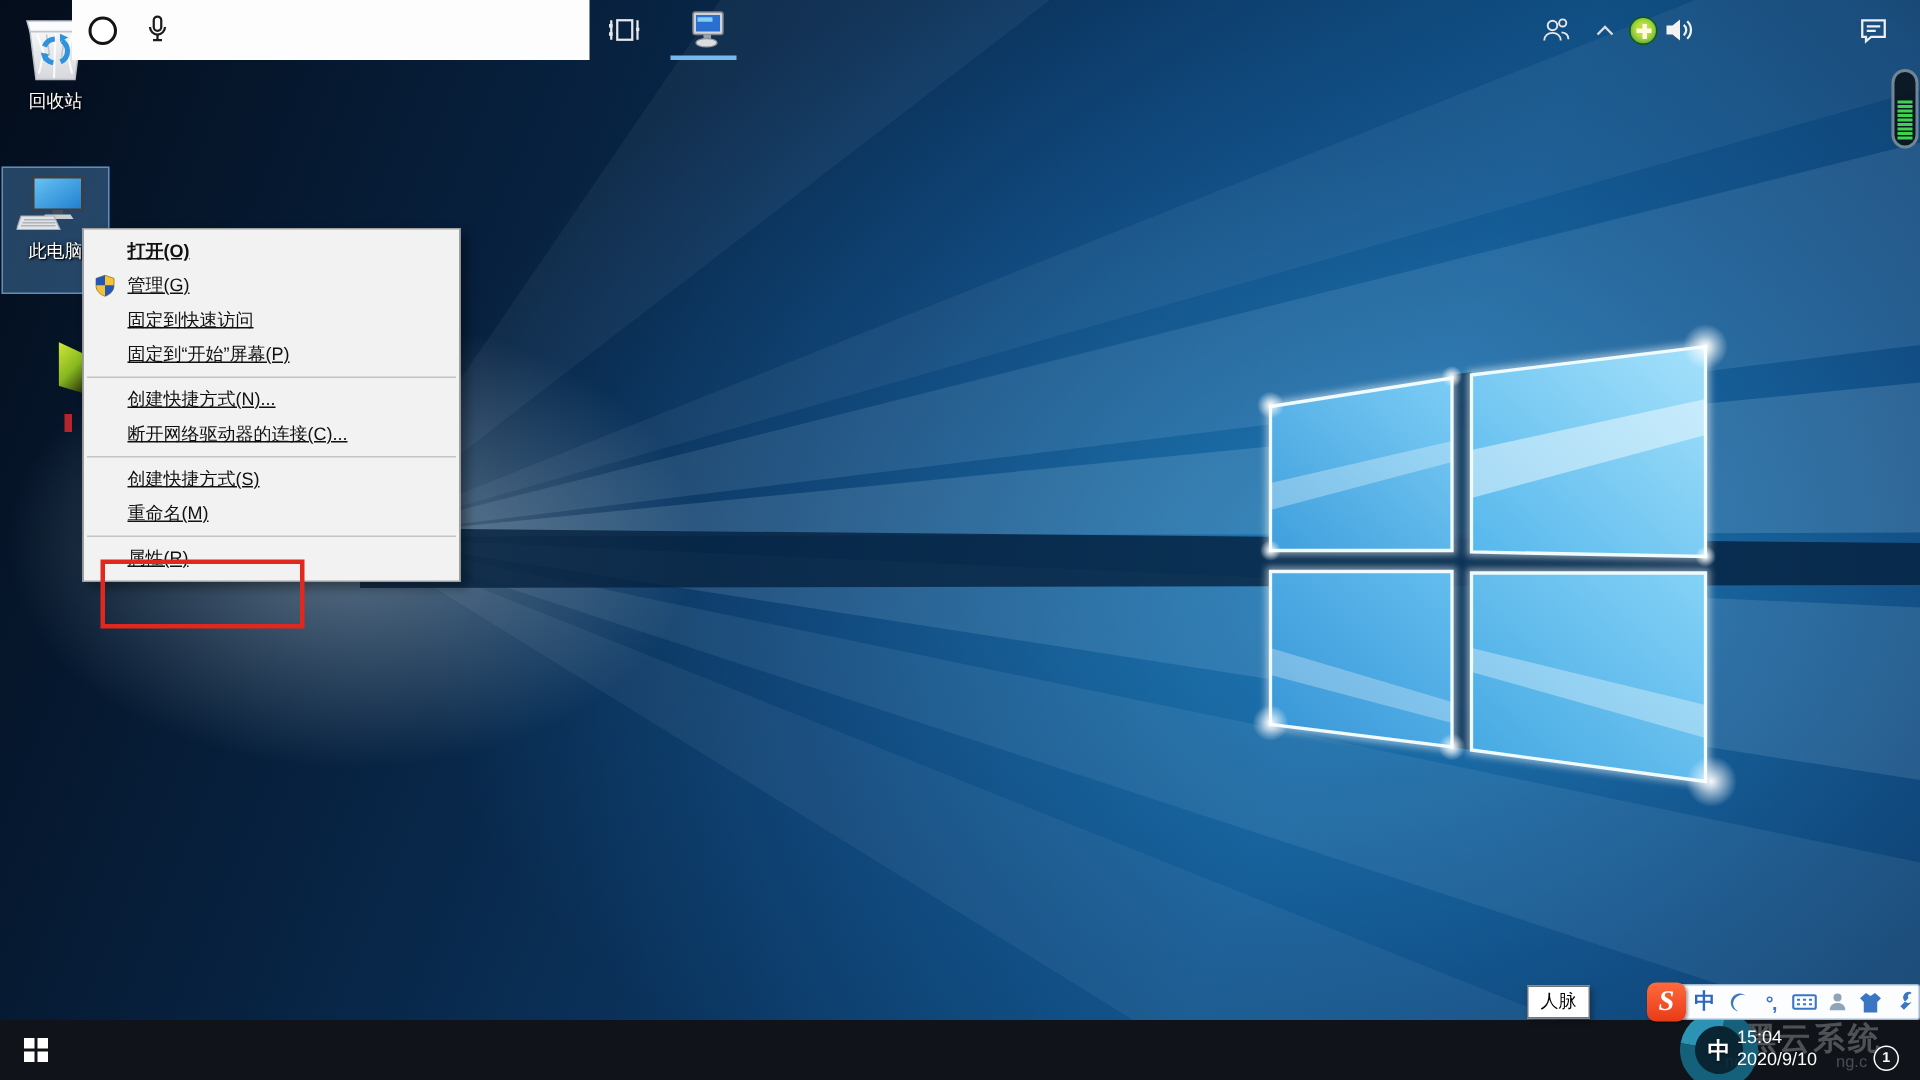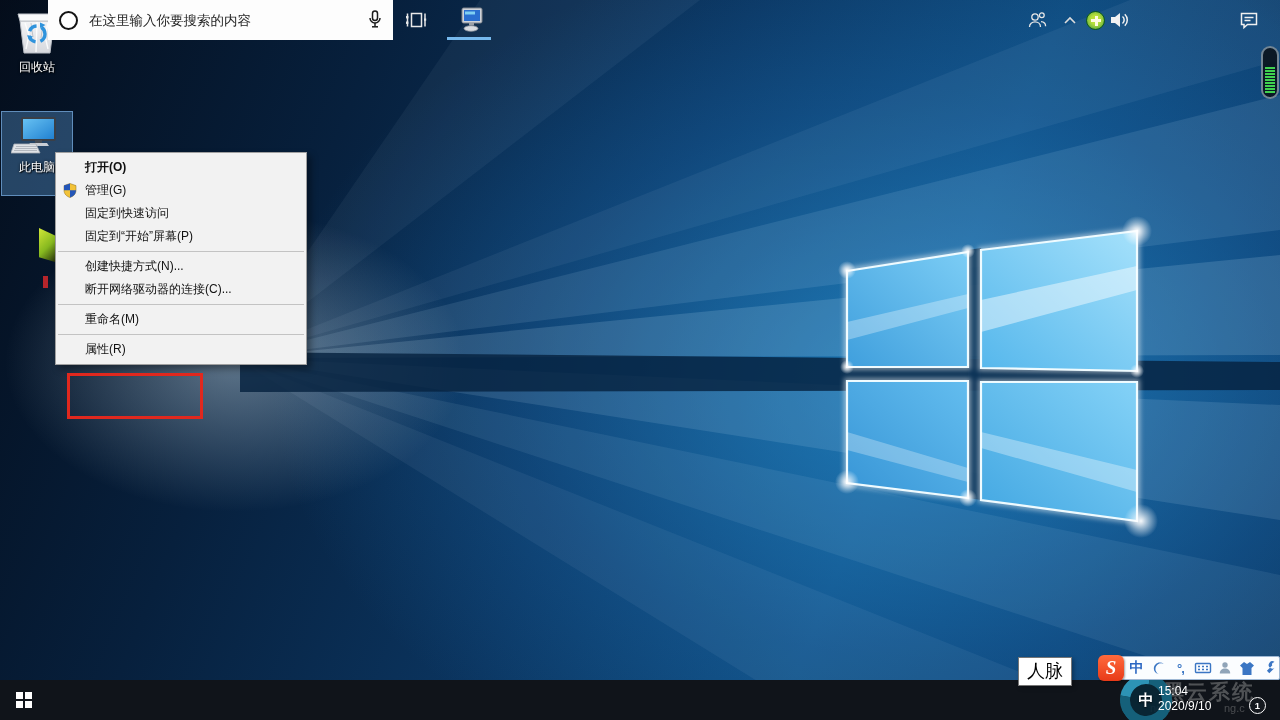--- a/index.html
+++ b/index.html
@@ -30,32 +30,32 @@
     background:rgba(100,165,225,.35);border:1px solid rgba(135,190,245,.6);box-sizing:border-box;}
   .partial-green{position:absolute;left:39px;top:228px;width:16px;height:34px;z-index:2;
     background:linear-gradient(135deg,#d3e837 0%,#86b81f 55%,#27320b 100%);
     clip-path:polygon(0 0,100% 22%,100% 100%,0 86%);}
   .partial-red{position:absolute;left:43px;top:276px;width:5px;height:12px;background:#b5252b;z-index:2;}
 
   
   .cmenu{position:absolute;left:55px;top:152px;width:252px;z-index:10;
     background:#f2f2f2;border:1px solid #a0a0a0;box-shadow:4px 4px 7px rgba(0,0,0,.38);
     padding:3px 0;box-sizing:border-box;font-size:12px;color:#111;}
-  .mi{position:relative;height:23px;line-height:23px;padding-left:29px;cursor:default;}
+  .mi{position:relative;height:23px;line-height:23px;padding-left:29px;cursor:default;text-decoration:underline;}
   .mi.bold{font-weight:bold;}
   .mi .mico{position:absolute;left:7px;top:4px;width:14px;height:15px;}
   .msep{height:1px;background:#c3c3c3;margin:3px 2px;}
 
   
   .redbox{position:absolute;left:67px;top:373px;width:130px;height:40px;z-index:11;
     border:3px solid #e0281e;pointer-events:none;}
 
   
   .tooltip{position:absolute;left:1018px;top:657px;z-index:8;background:#fff;border:1px solid #767676;
-    padding:1px 8px 2px;font-size:18px;color:#000;box-shadow:2px 2px 4px rgba(0,0,0,.3);}
+    padding:1px 8px 2px;font-size:12px;color:#000;box-shadow:2px 2px 4px rgba(0,0,0,.3);}
 
   
   .wm-title{position:absolute;left:1163px;top:678px;z-index:5;font-size:21px;font-weight:bold;
     letter-spacing:2px;color:rgba(158,158,158,.45);pointer-events:none;}
   .wm-frag{position:absolute;top:702px;z-index:5;font-size:11px;color:rgba(165,165,165,.38);pointer-events:none;}
 
   
   .sogou{position:absolute;left:1100px;top:656px;width:180px;height:24px;z-index:7;
     background:#fbfdff;border:1px solid #9fb8d4;border-radius:2px;box-sizing:border-box;
     display:flex;align-items:center;gap:3px;padding-left:26px;}
@@ -245,20 +245,21 @@
         <path d="M7,0.5 L1,2.6 V7.2 L7,7.2 Z" fill="#2456b8"></path>
         <path d="M7,7.2 L13,7.2 C13,11 10.3,13.4 7,14.5 Z" fill="#2456b8"></path>
       </svg>
       <span>管理(G)</span></div>
     <div class="mi"><span>固定到快速访问</span></div>
     <div class="mi"><span>固定到“开始”屏幕(P)</span></div>
     <div class="msep"></div>
     <div class="mi"><span>创建快捷方式(N)...</span></div>
     <div class="mi"><span>断开网络驱动器的连接(C)...</span></div>
     <div class="msep"></div>
+    <div class="mi"><span>创建快捷方式(S)</span></div>
     <div class="mi"><span>重命名(M)</span></div>
     <div class="msep"></div>
     <div class="mi"><span>属性(R)</span></div>
   </div>
 
   <div class="redbox"></div>
 
   <div class="tooltip">人脉</div>
 
   <div class="wm-title">黑云系统</div>
@@ -305,21 +306,20 @@
           <div></div>
           <div></div>
           <div></div>
           <div></div>
         </div>
     </div>
   </div>
 
   <div class="tb-search">
     <div class="cortana"></div>
-    <input type="text" placeholder="在这里输入你要搜索的内容" style="">
     <div class="tb-mic">
       <svg width="16" height="22" viewBox="0 0 16 22" fill="none" stroke="#1c1c1c" stroke-width="1.5">
         <rect x="5.5" y="2" width="5" height="9.5" rx="2.5"></rect>
         <path d="M3,9 a5,5 0 0 0 10,0"></path>
           <path d="M8,14 v3.2"></path>
           <path d="M5,17.8 h6"></path>
       </svg>
     </div>
   </div>
 

